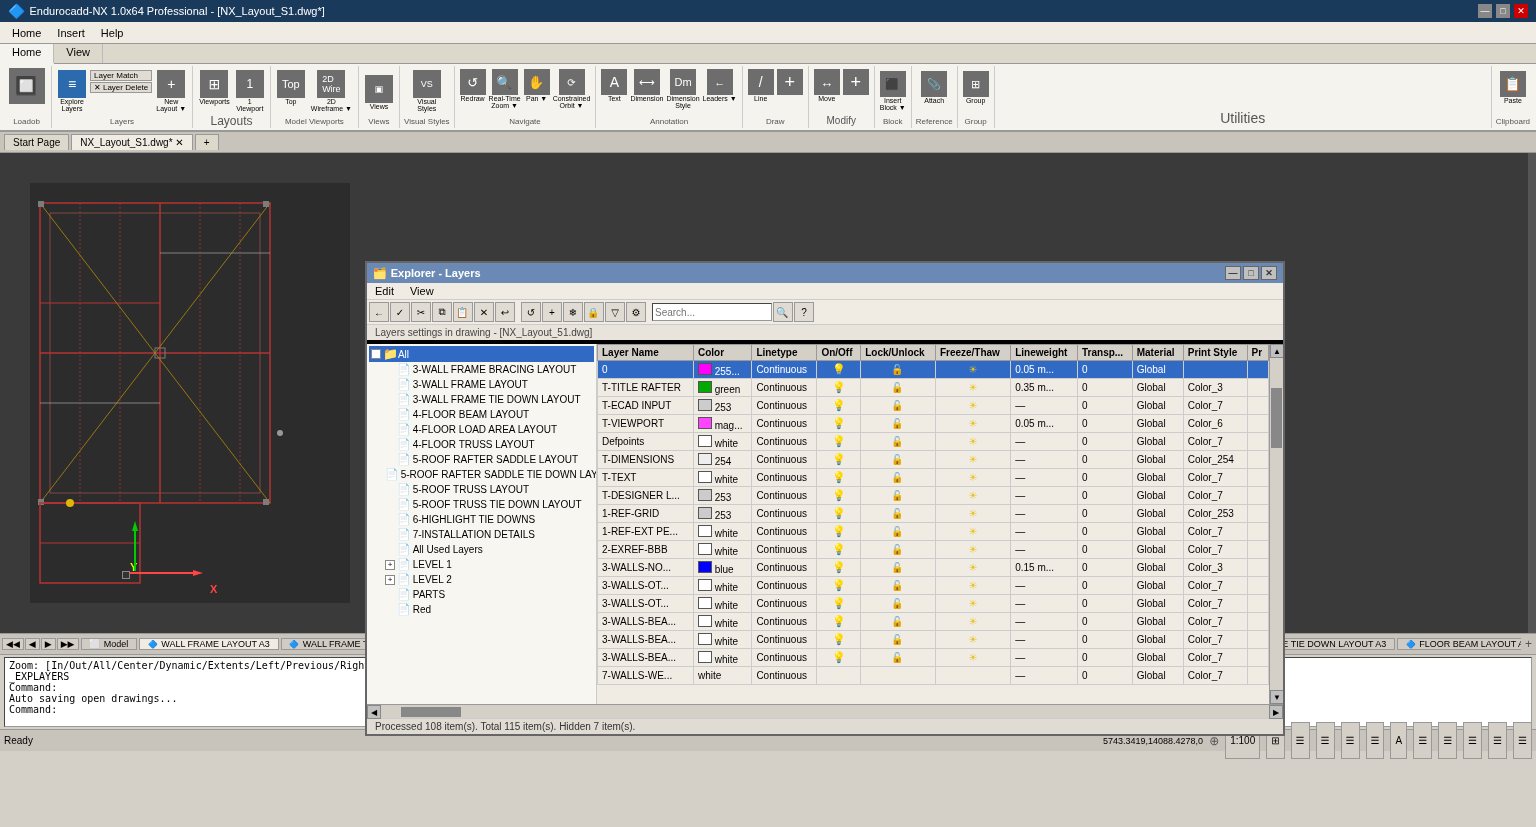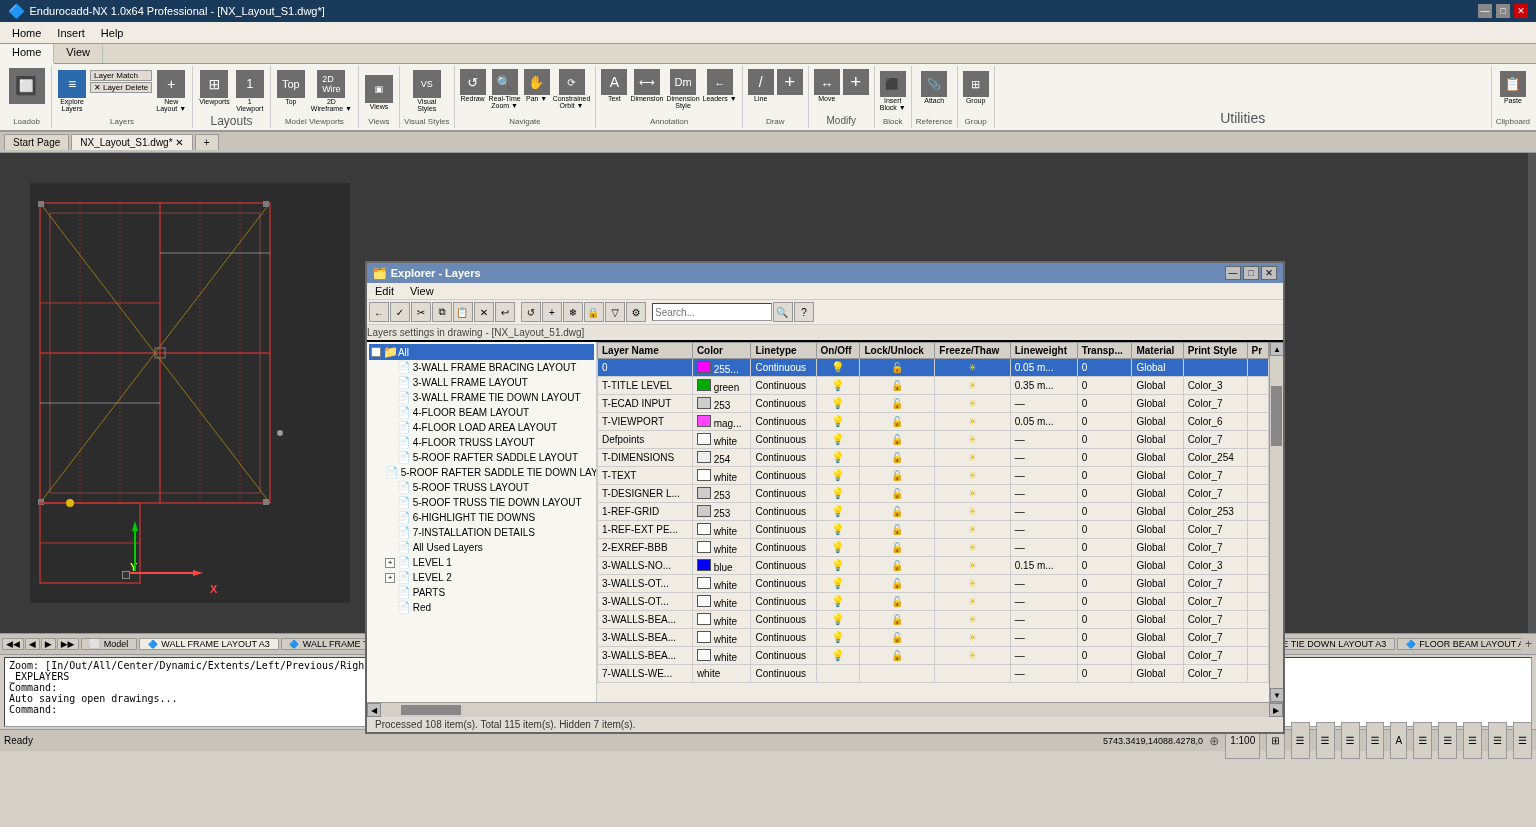--- a/index.html
+++ b/index.html
@@ -31,21 +31,21 @@
 
     .explorer-menu { display: flex; background: #f0ece4; border-bottom: 1px solid #ccc; }
     .explorer-menu-item { padding: 2px 8px; font-size: 11px; cursor: pointer; }
 
     .explorer-toolbar { display: flex; background: #f0ece4; border-bottom: 1px solid #ccc; padding: 2px; gap: 1px; align-items: center; }
     .exp-tb-btn { width: 20px; height: 20px; background: #e0dcd4; border: 1px solid #999; display: flex; align-items: center; justify-content: center; cursor: pointer; font-size: 10px; }
     .exp-tb-sep { width: 4px; }
     .exp-search { height: 18px; flex: 1; max-width: 120px; border: 1px inset #999; padding: 0 2px; font-size: 10px; }
 
     .explorer-body { display: flex; height: 360px; }
-    .explorer-settings { padding: 2px 0; font-size: 10px; color: #444; border-bottom: 2px solid #000000; background: #e8e4dc; }
+    .explorer-settings { padding: 2px 8px; font-size: 10px; color: #444; border-bottom: 4px solid #000000; background: #e8e4dc; }
 
     .layer-tree { width: 230px; background: #f8f6f0; border-right: 1px solid #ccc; overflow-y: auto; padding: 2px; }
     .tree-item { display: flex; align-items: center; padding: 1px 2px; cursor: pointer; font-size: 10px; white-space: nowrap; }
     .tree-item.selected { background: #316ac5; color: white; }
     .tree-expand { width: 10px; height: 10px; border: 1px solid #888; background: white; display: flex; align-items: center; justify-content: center; font-size: 8px; margin-right: 2px; cursor: pointer; }
     .tree-folder { color: #f0c040; font-size: 12px; }
 
     
     .layer-table-wrap { flex: 1; overflow: auto; }
     .layer-table { width: 100%; border-collapse: collapse; font-size: 10px; }
@@ -518,21 +518,21 @@
                     <td class="icon-cell"><span class="bulb-icon">💡</span></td>
                     <td class="icon-cell"><span class="lock-icon">🔓</span></td>
                     <td class="icon-cell"><span class="freeze-icon">☀</span></td>
                     <td>0.05 m...</td>
                     <td>0</td>
                     <td>Global</td>
                     <td></td>
                     <td></td>
                   </tr>
                   <tr>
-                    <td>T-TITLE LEVEL</td>
+                    <td>T-TITLE RAFTER</td>
                     <td><span class="color-box" style="background: rgb(0, 170, 0);"></span> green</td>
                     <td>Continuous</td>
                     <td class="icon-cell"><span class="bulb-icon">💡</span></td>
                     <td class="icon-cell"><span class="lock-icon">🔓</span></td>
                     <td class="icon-cell"><span class="freeze-icon">☀</span></td>
                     <td>0.35 m...</td>
                     <td>0</td>
                     <td>Global</td>
                     <td>Color_3</td>
                     <td></td>

